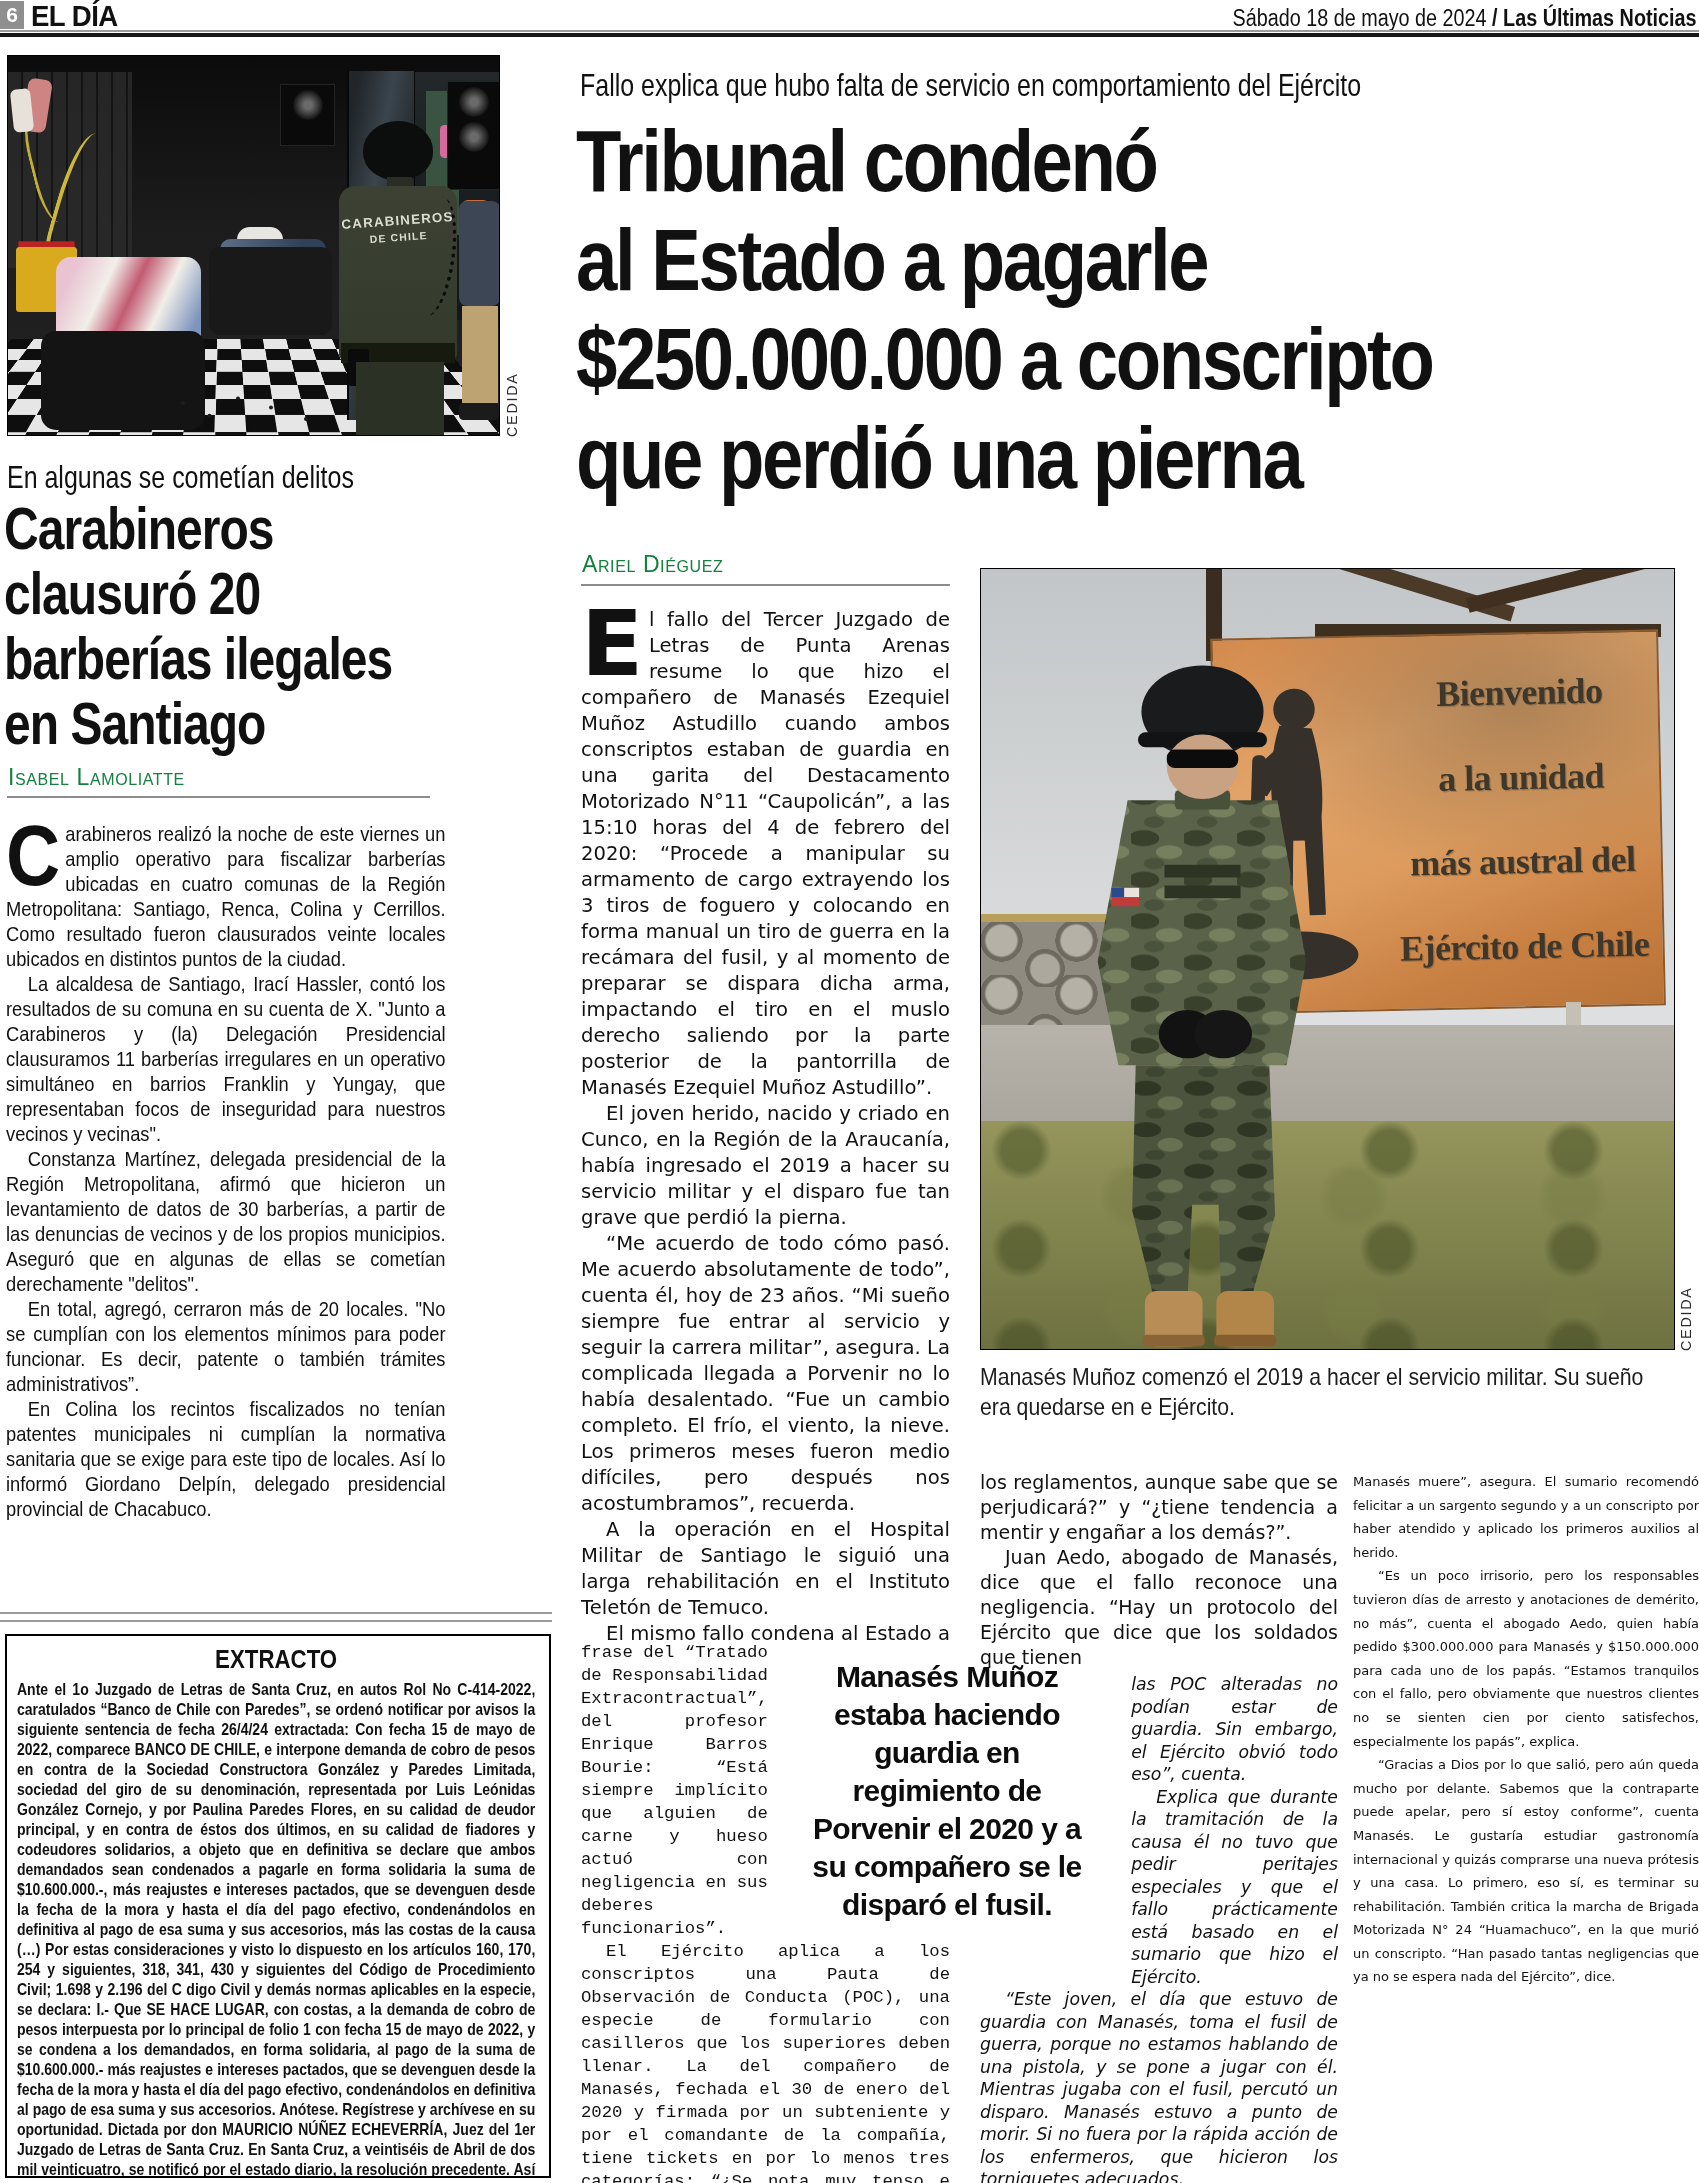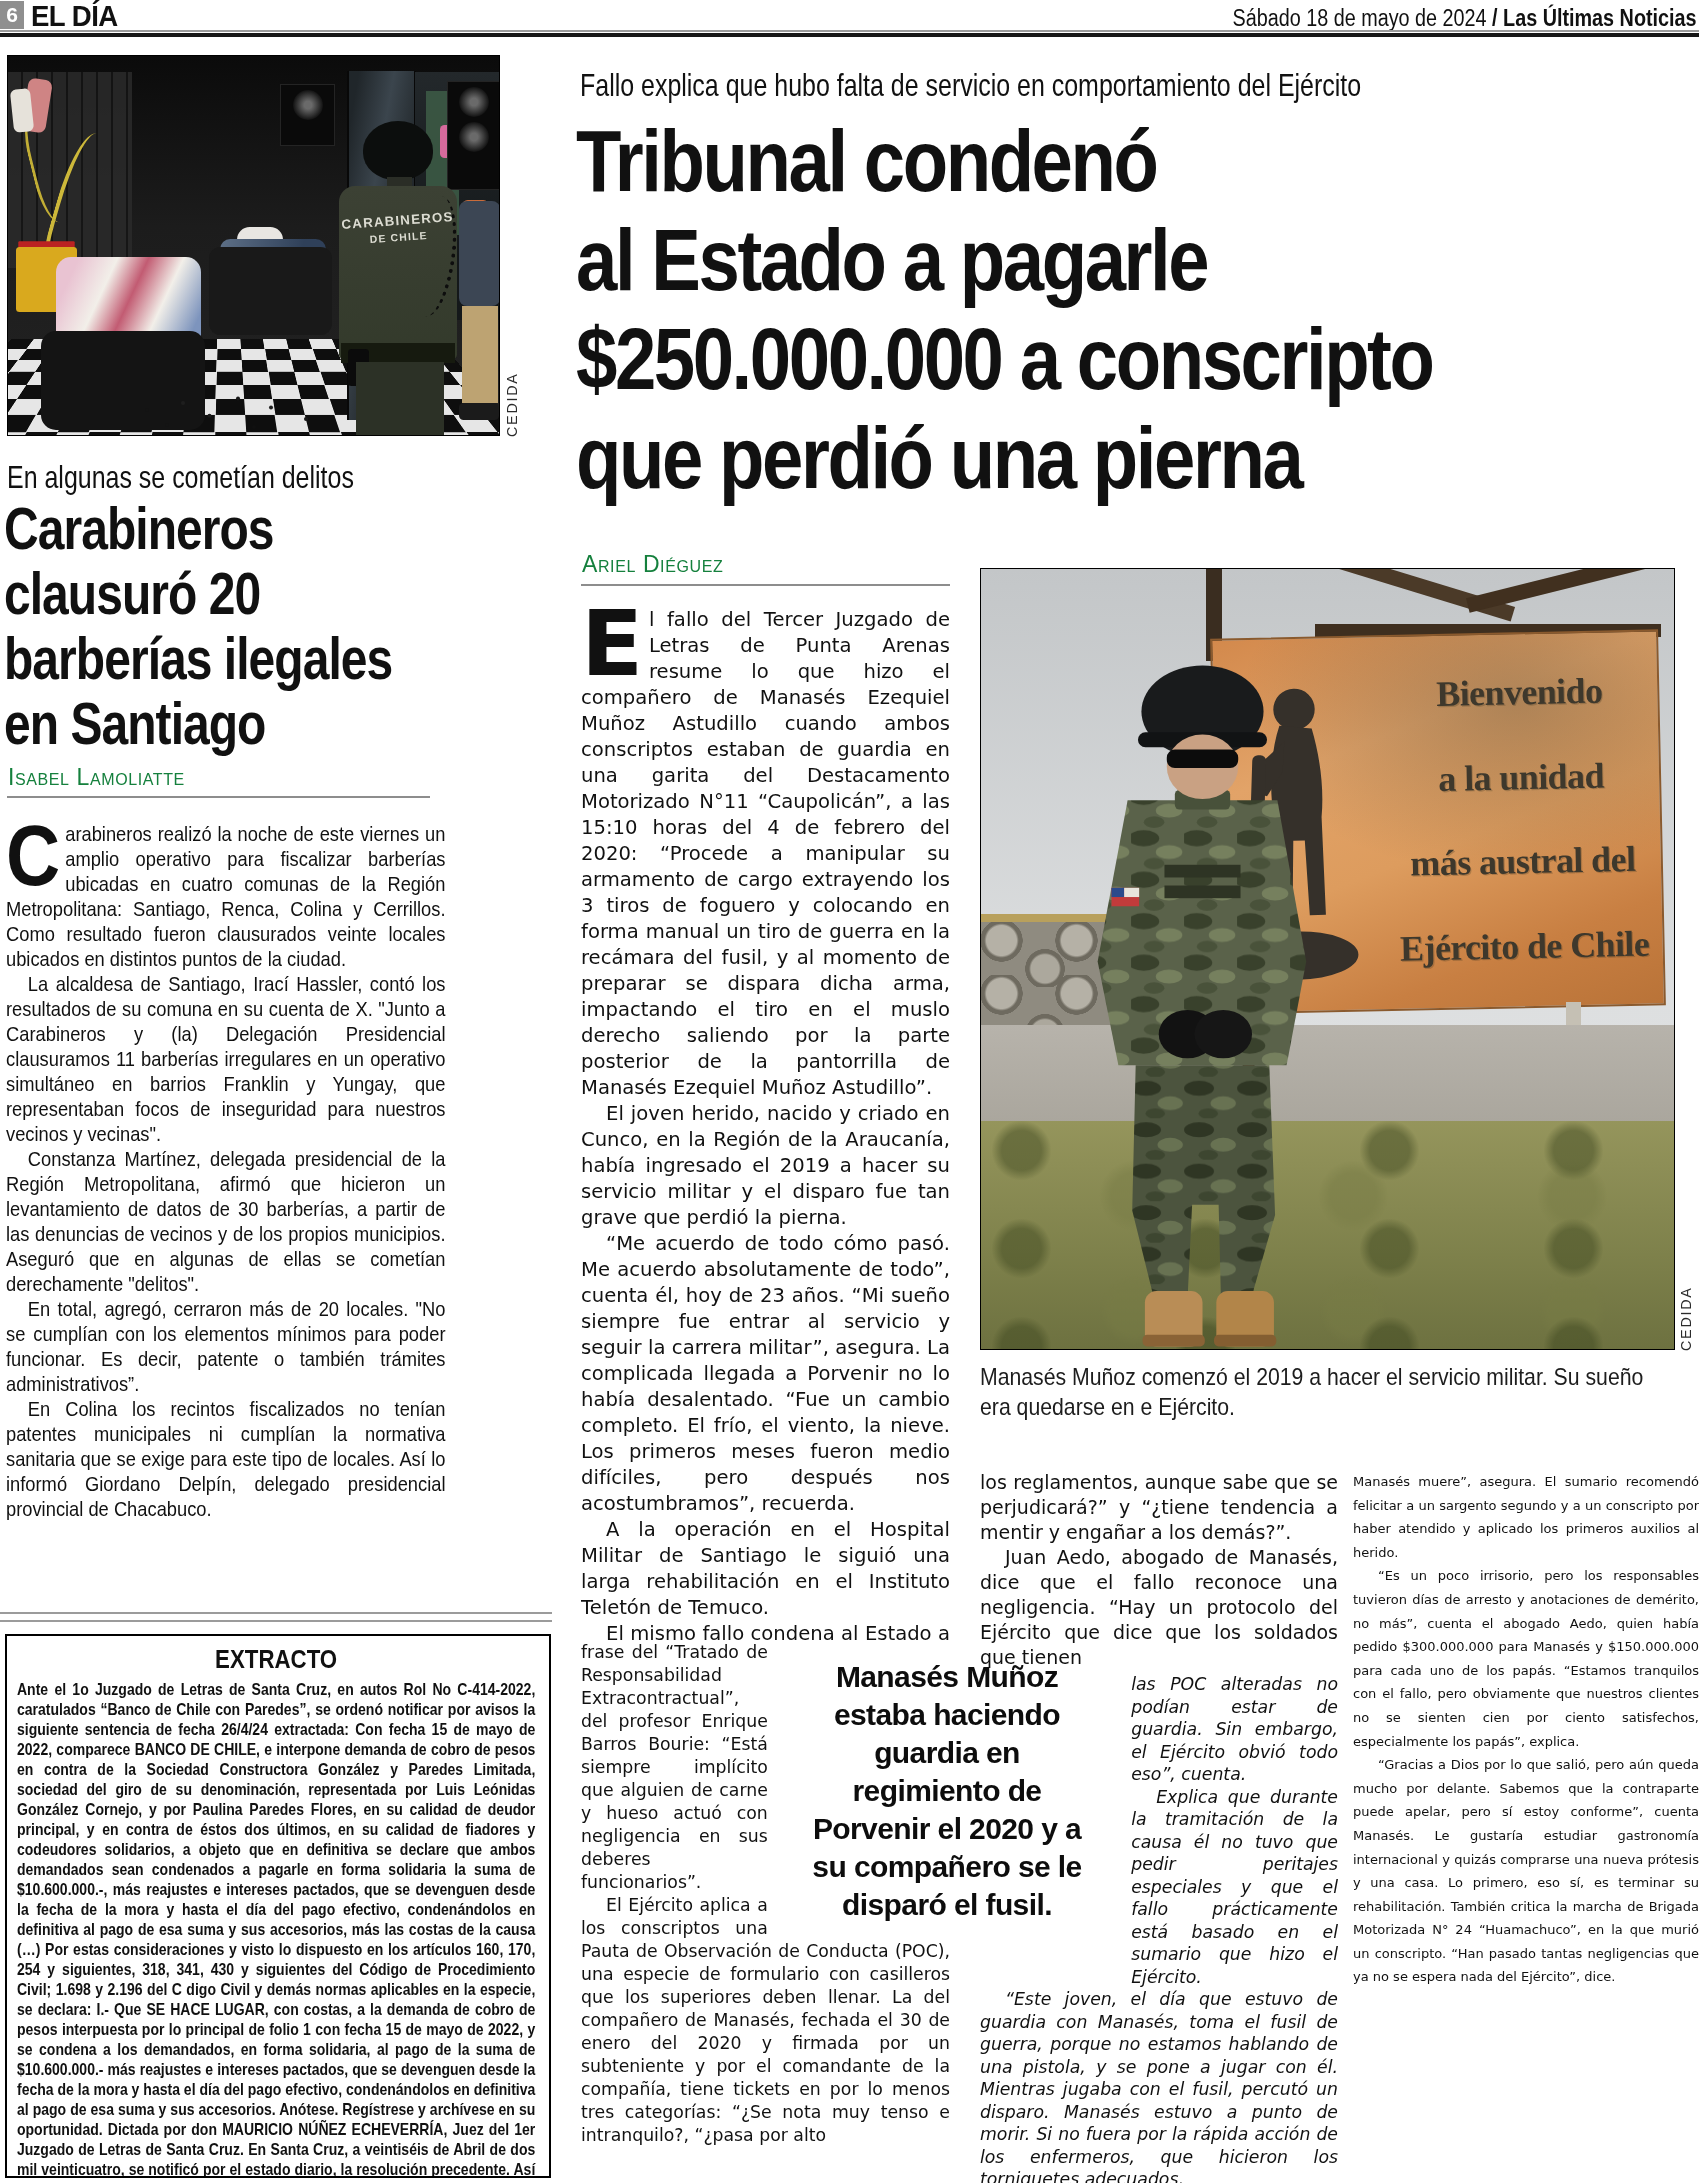--- a/index.html
+++ b/index.html
@@ -110,21 +110,21 @@
   .dropcap{float:left;font-weight:bold;padding:2.9px 5.8px 0 0;}
   .dc-left{font-size:86px;line-height:62px;}
   .dc-main{font-size:91px;line-height:67px;}
   .exrule1{left:0;top:1612px;width:552px;height:2.3px;background:#9b9b9b;}
   .exrule2{left:0;top:1620px;width:552px;height:2.3px;background:#9b9b9b;}
   .extracto{left:4.6px;top:1634px;width:546px;height:544px;border:2.3px solid #000;box-sizing:border-box;padding:8px 0 0 10.4px;overflow:hidden;}
   .ex-title{width:617px;text-align:center;font-weight:bold;font-size:26.5px;transform:scaleX(.84);transform-origin:0 0;}
   .ex-body{width:617px;transform:scaleX(.84);transform-origin:0 0;font-weight:bold;font-size:16.7px;line-height:20px;text-align:justify;margin-top:4.6px;}
   .mainfont{font-family:"DejaVu Sans",sans-serif;}
   .mcol1a{left:581px;top:607px;width:369px;height:1034px;font-size:19.6px;line-height:26px;overflow:hidden;}
-  .mcol1b{left:581px;top:1641px;width:369px;height:542px;font-size:17.3px;line-height:23px;overflow:hidden;}
+  .mcol1b{left:581px;top:1641px;width:369px;height:542px;font-size:17.3px;line-height:23px;overflow:hidden;font-family:Liberation Mono, monospace;}
   .mcol2a{left:980px;top:1470px;width:358px;height:201px;font-size:19px;line-height:25px;overflow:hidden;}
   .mcol2b{left:980px;top:1673px;width:358px;height:510px;font-size:17.3px;line-height:22.5px;overflow:hidden;font-style:italic;}
   .mcol3{left:1353px;top:1470px;width:346px;height:713px;font-size:13px;line-height:23.6px;overflow:hidden;}
   .spacer-r{float:right;width:173px;height:271px;margin:0 0 5.8px 9.2px;}
   .spacer-l{float:left;width:142px;height:288px;margin:0 9.2px 5.8px 0;}
   .pullquote{left:801px;top:1643px;width:292px;padding-top:15px;text-align:center;
      font-weight:bold;font-size:30px;line-height:38px;letter-spacing:-0.6px;color:#0d0d0d;background:#fff;}
   .caption{left:980px;top:1362px;width:773px;transform:scaleX(.9);transform-origin:0 0;font-size:23.6px;line-height:30px;color:#1d1d1d;}
   .vc1{left:504px;top:345px;height:92px;}
   .vc2{left:1678px;top:1254px;height:97px;}

